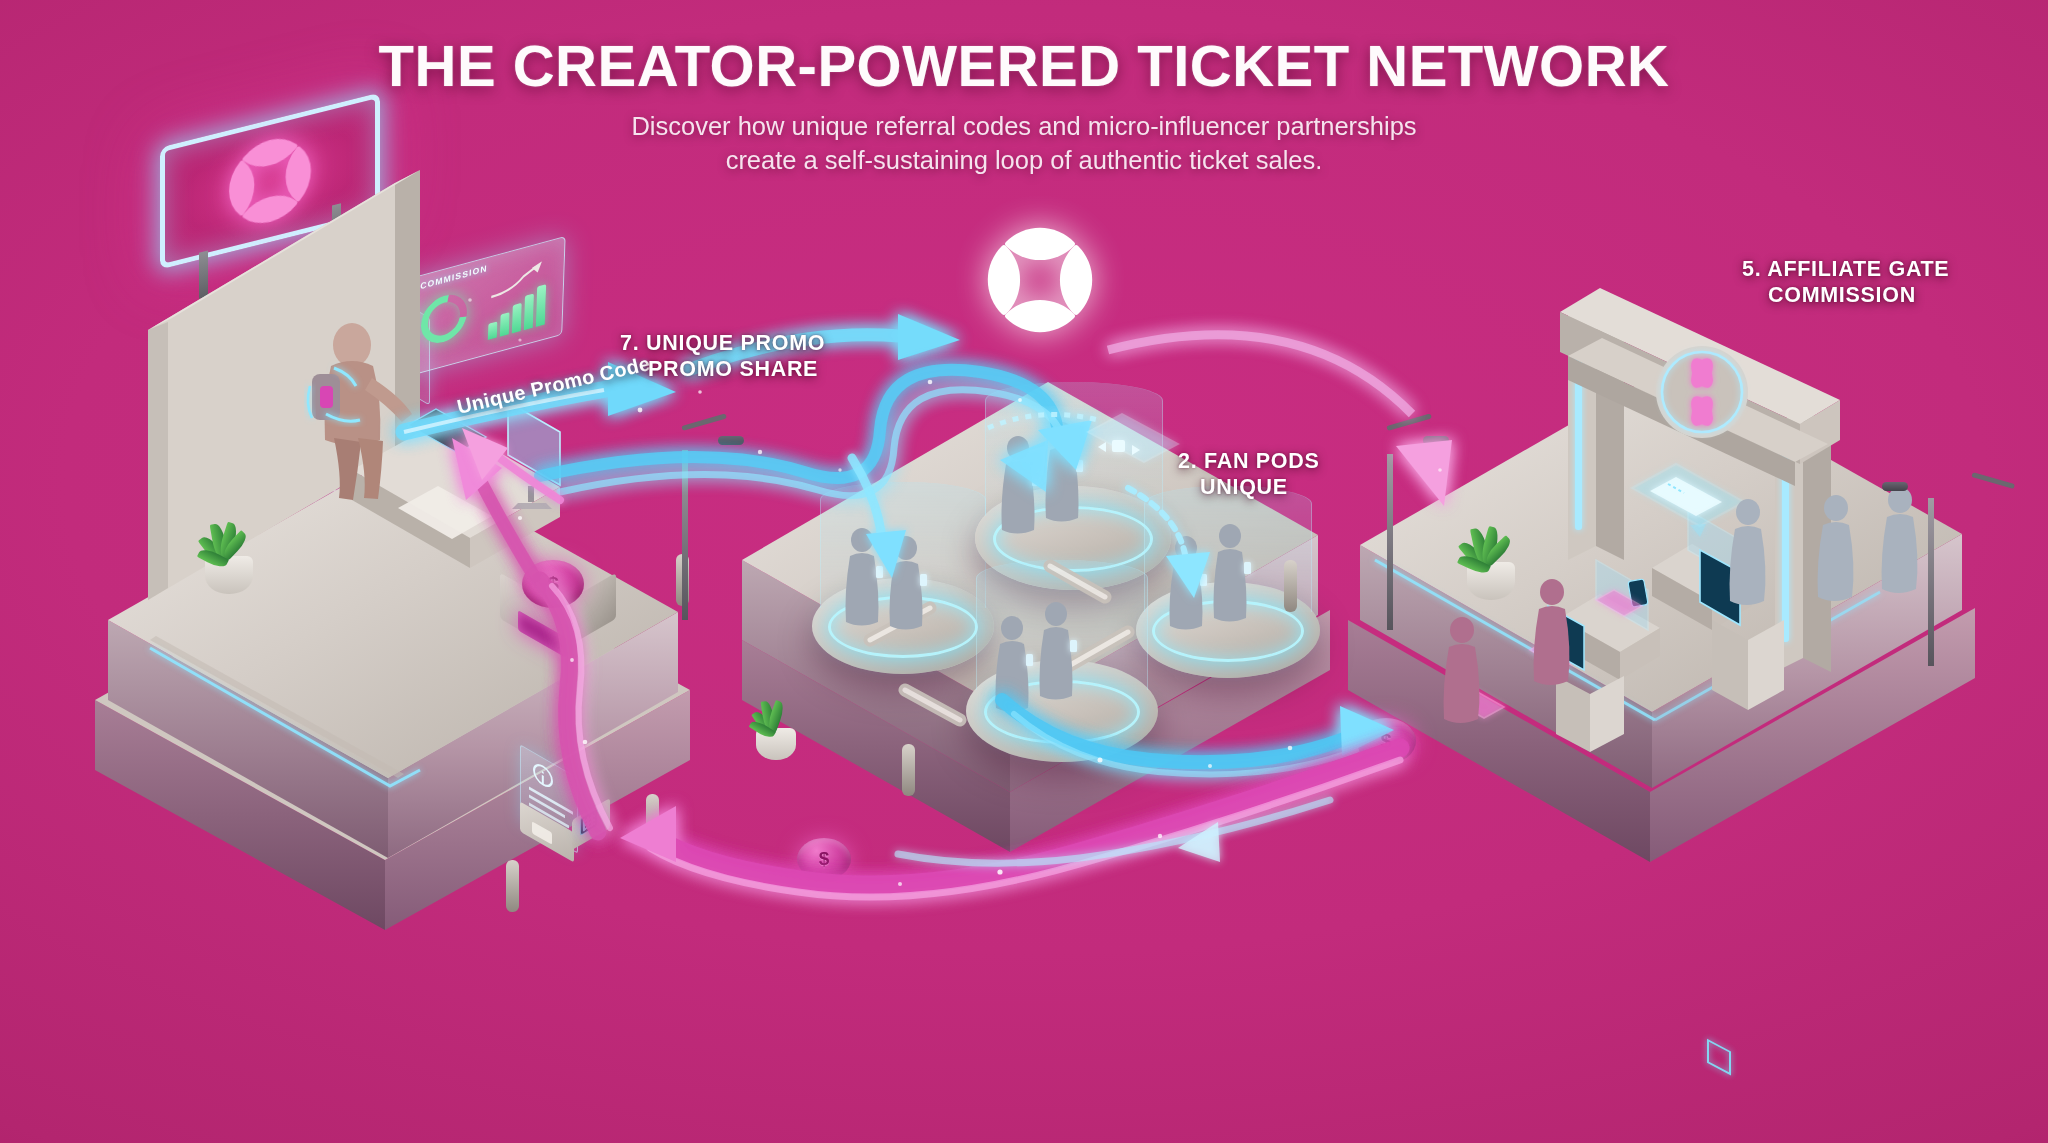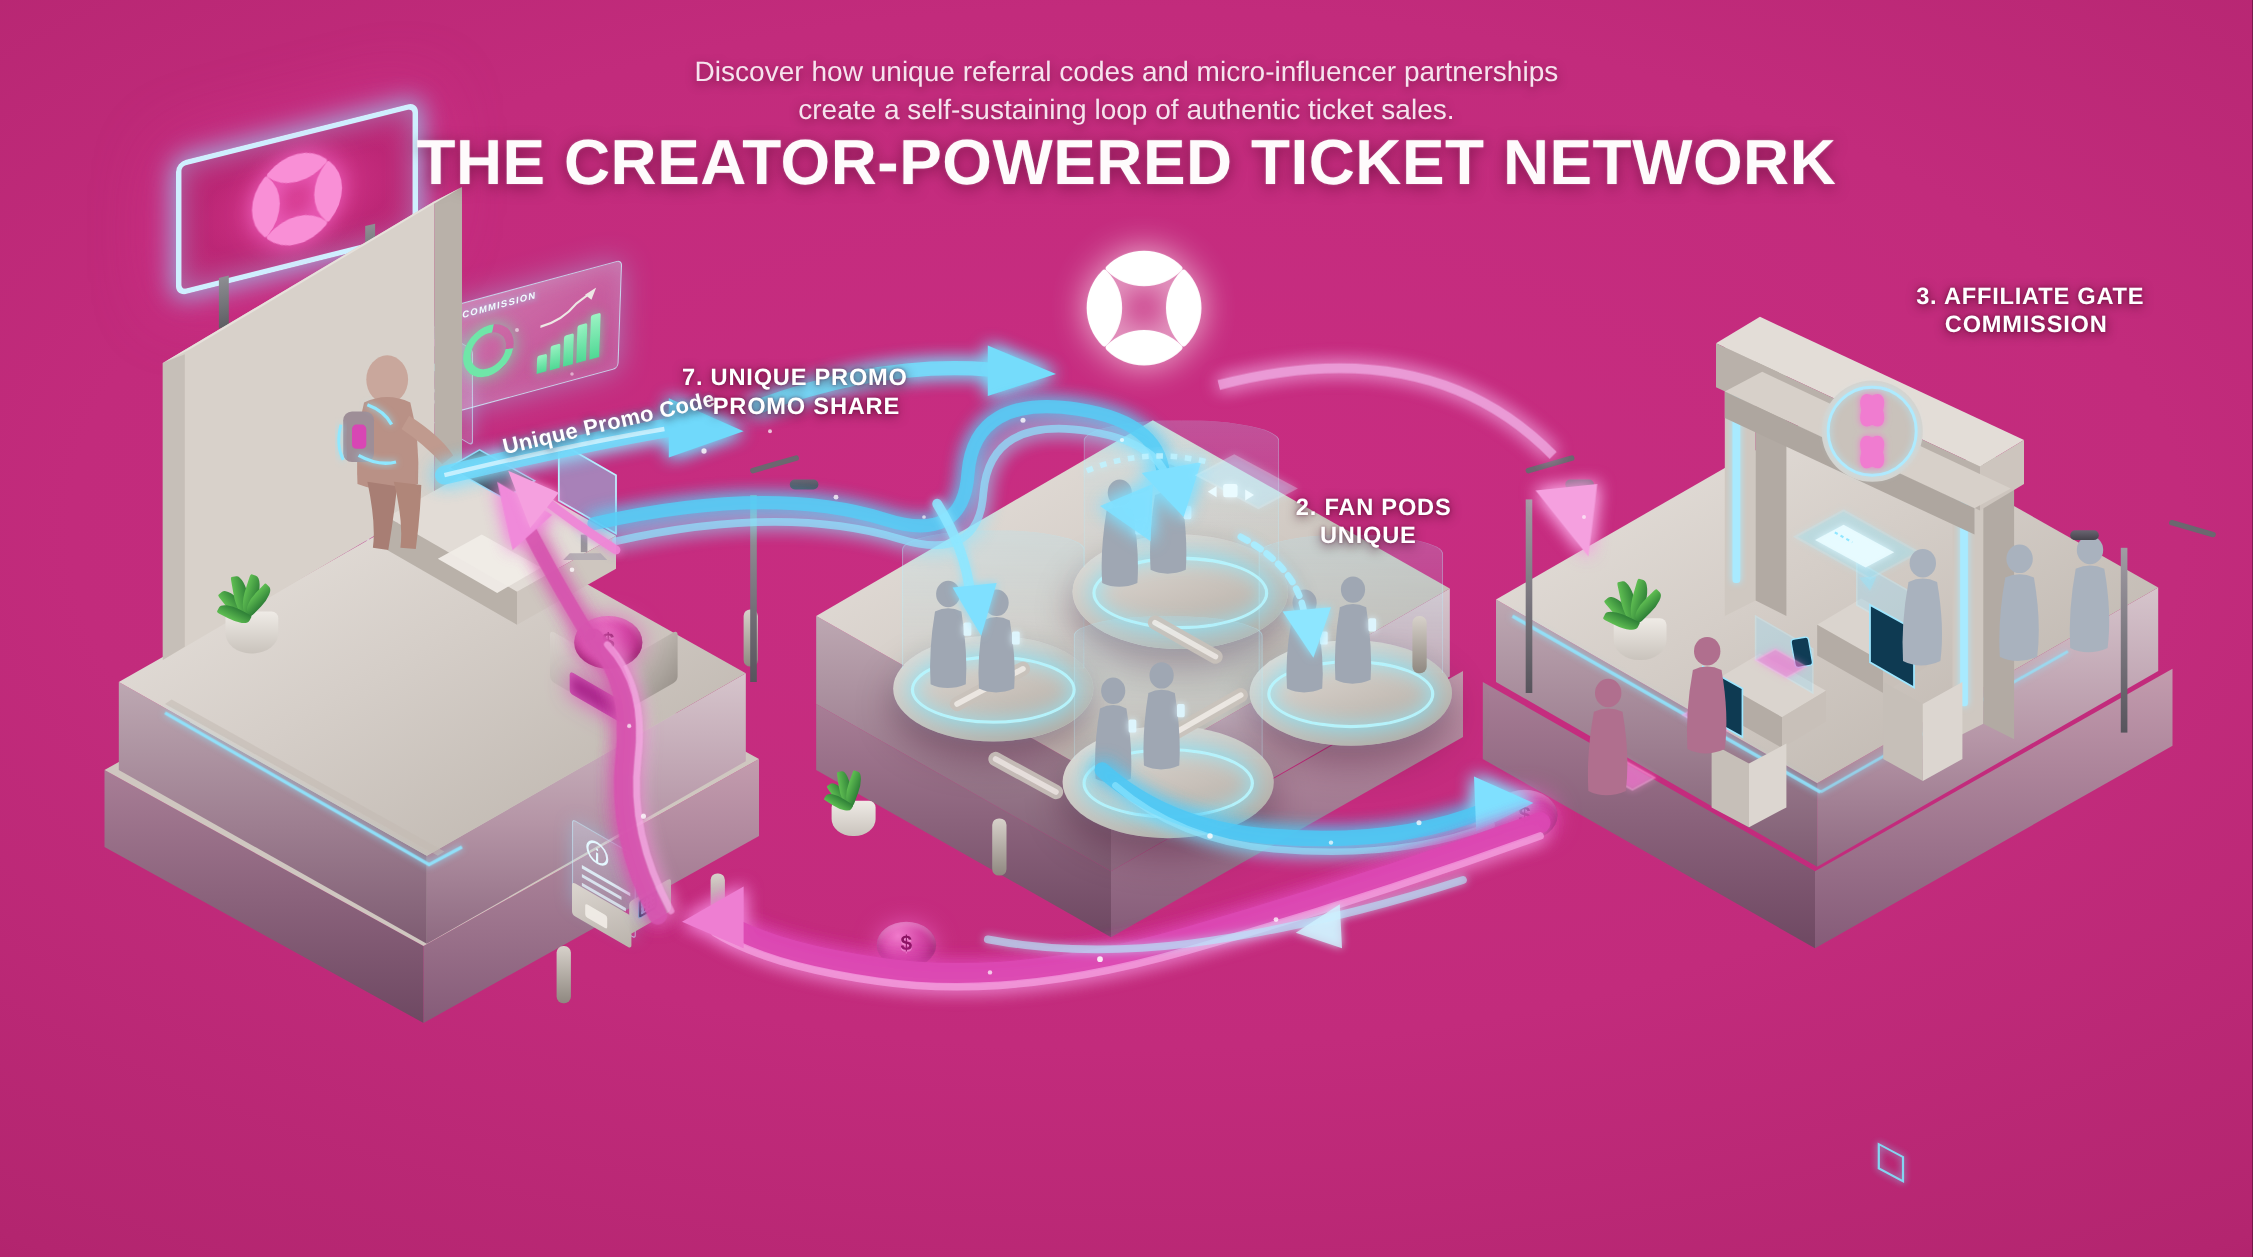--- a/index.html
+++ b/index.html
@@ -166,25 +166,25 @@
       repeating-linear-gradient(90deg,#7FE9FF 0 2px,transparent 2px 4px),
       repeating-linear-gradient(0deg,#7FE9FF 0 2px,transparent 2px 4px);
     opacity:.85; }
 </style>
 </head>
 <body>
 
 <div id="stage">
 
   <div id="titleblock">
+    <div id="maintitle">THE CREATOR-POWERED TICKET NETWORK</div>
     <div id="subtitle">
       <div>Discover how unique referral codes and micro-influencer partnerships</div>
       <div>create a self-sustaining loop of authentic ticket sales.</div>
     </div>
-    <div id="maintitle">THE CREATOR-POWERED TICKET NETWORK</div>
   </div>
 
   <svg id="base" viewBox="0 0 2048 1143">
     <defs>
       <linearGradient id="topFace" x1="0" y1="0" x2="1" y2="1">
         <stop offset="0%" stop-color="#EAE5E0"></stop>
         <stop offset="45%" stop-color="#D5CEC8"></stop>
         <stop offset="100%" stop-color="#B8B0A8"></stop>
       </linearGradient>
       <linearGradient id="leftFace" x1="0" y1="0" x2="0" y2="1">
@@ -783,18 +783,18 @@
     <div>7. UNIQUE PROMO</div>
     <div style="padding-left:28px;">PROMO SHARE</div>
   </div>
 
   <div class="steplabel" style="left:1178px;top:448px;">
     <div>2. FAN PODS</div>
     <div style="padding-left:22px;">UNIQUE</div>
   </div>
 
   <div class="steplabel" style="left:1742px;top:256px;">
-    <div>3. AFFILIATE GATE</div>
+    <div>5. AFFILIATE GATE</div>
     <div style="padding-left:26px;">COMMISSION</div>
   </div>
 
 
 </div>
 
 </body></html>

